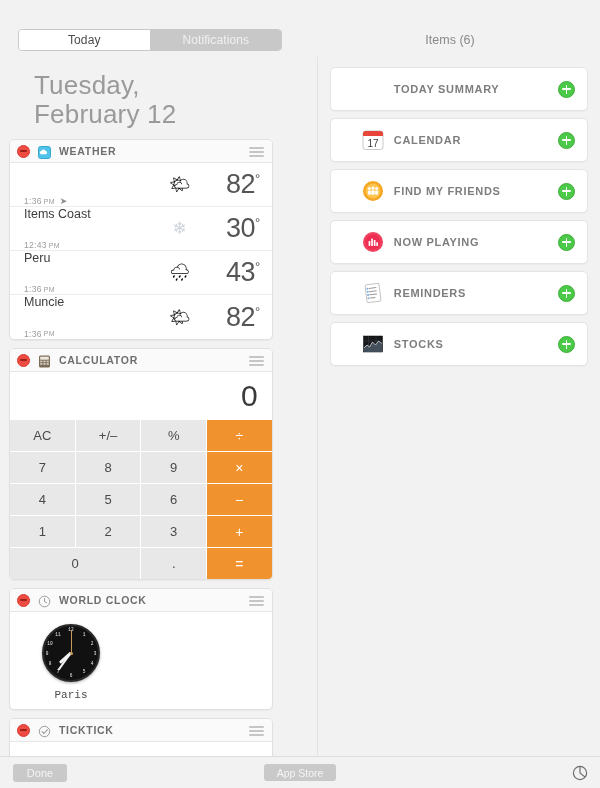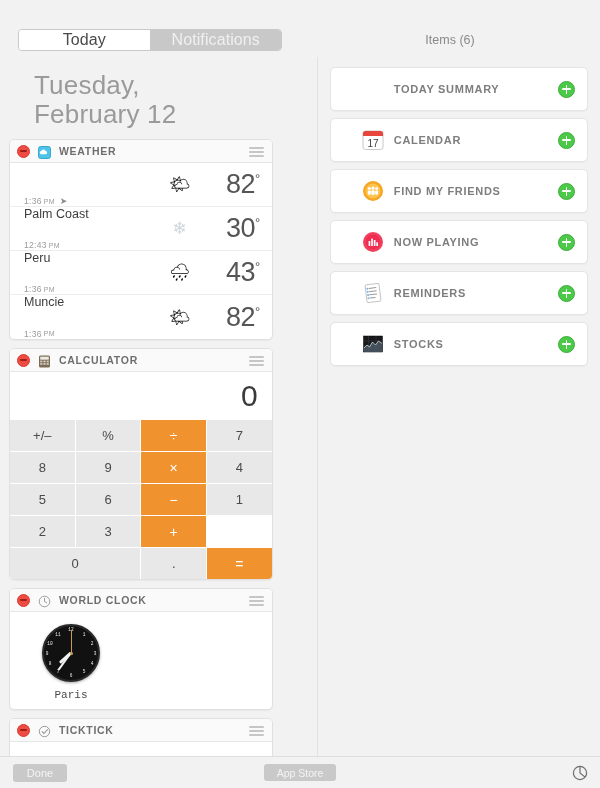--- a/index.html
+++ b/index.html
@@ -20,21 +20,21 @@
     position: relative;
   }
   .tab-switcher {
     position: absolute; left: 18px; top: 29px;
     display: flex; width: 264px; height: 22px;
     border-radius: 4px; overflow: hidden;
     border: 1px solid #c9c9c9;
   }
   .tab {
     flex: 1; display: flex; align-items: center; justify-content: center;
-    font-size: 16px; letter-spacing: .1px;
+    font-size: 12px; letter-spacing: .1px;
   }
   .tab.active { background: #ffffff; color: #4a4a4a; }
   .tab.inactive { background: #c8c8c8; color: #f0f0f0; border-left: 1px solid #c9c9c9; }
 
   .items-count {
     position: absolute; left: 300px; width: 300px; top: 33px;
     text-align: center; font-size: 12.5px; color: #8a8a8a;
   }
 
   
@@ -224,21 +224,21 @@
         </div>
 
         <div>
           <div class="weather-row">
             <div class="w-left">
               <div class="w-time">
                 <span>1:36</span>
                 <span class="ampm">PM</span>
                 <span class="w-loc-arrow">➤</span>
               </div>
-              <div class="w-city">Palm Coast</div>
+              <div class="w-city">Items Coast</div>
             </div>
             <div class="w-icon">🌤</div>
             <div class="w-temp"><span>82</span><span class="deg">°</span></div>
           </div>
 
           <div class="weather-row">
             <div class="w-left">
               <div class="w-time">
                 <span>12:43</span>
                 <span class="ampm">PM</span>
@@ -296,20 +296,21 @@
           <span class="drag-handle">
               <i></i>
               <i></i>
               <i></i>
             </span>
         </div>
 
         <div class="calc-display">0</div>
 
         <div class="calc-grid">
+          <div class="calc-key">AC</div>
           <div class="calc-key">+/–</div>
           <div class="calc-key">%</div>
           <div class="calc-key op">÷</div>
 
           <div class="calc-key">7</div>
           <div class="calc-key">8</div>
           <div class="calc-key">9</div>
           <div class="calc-key op">×</div>
 
           <div class="calc-key">4</div>

